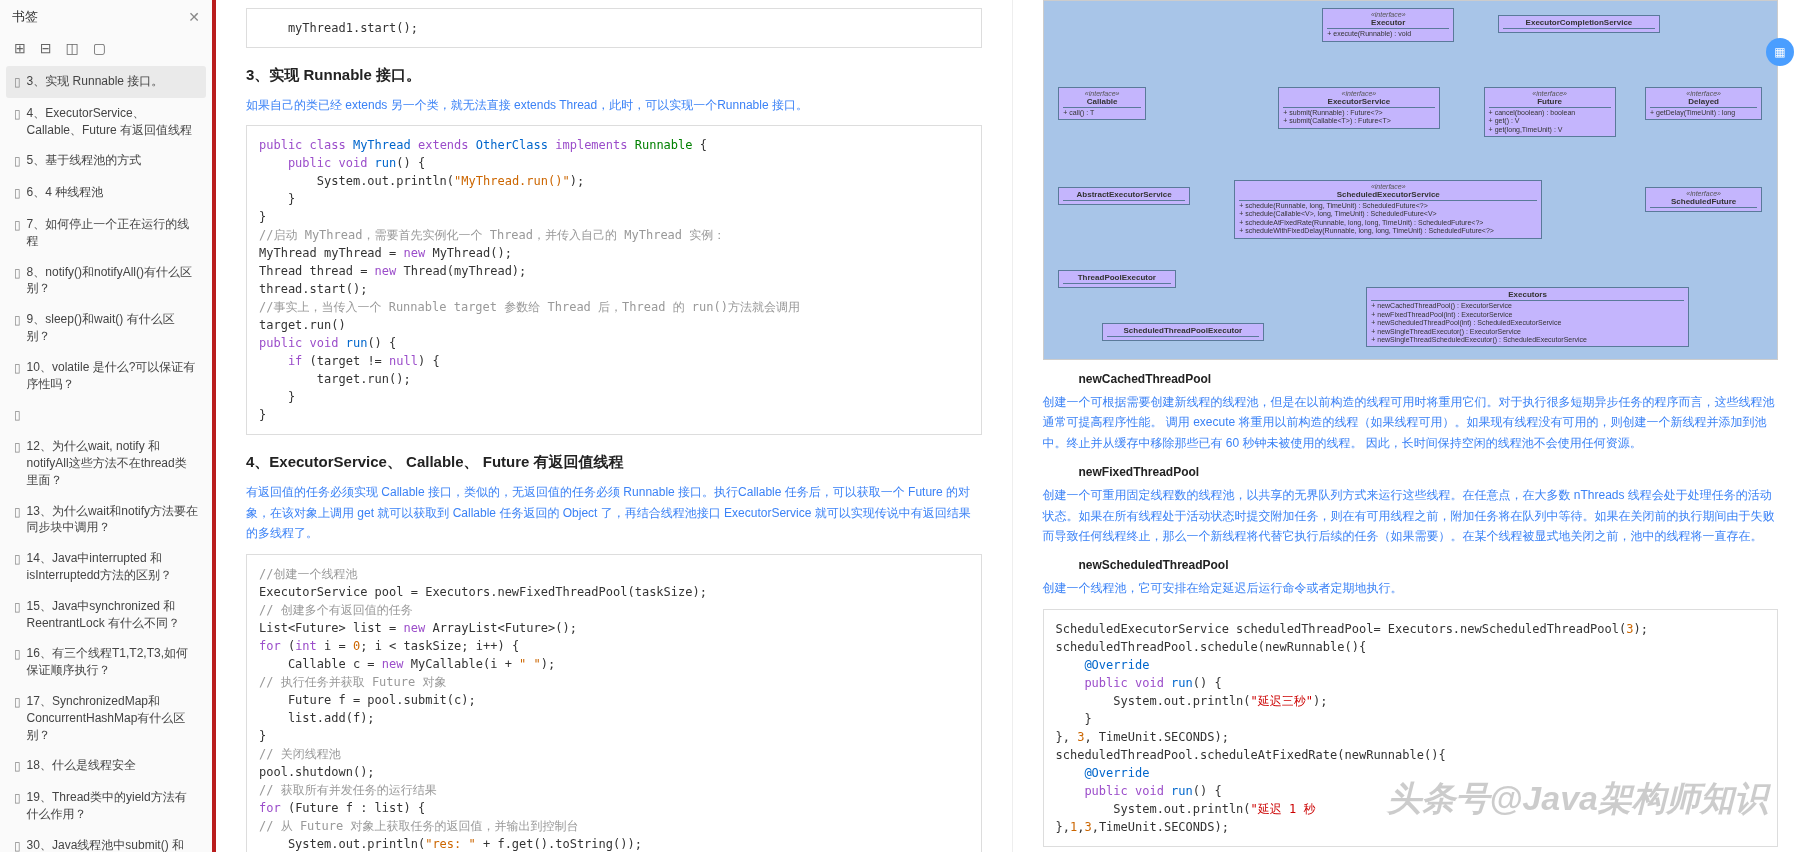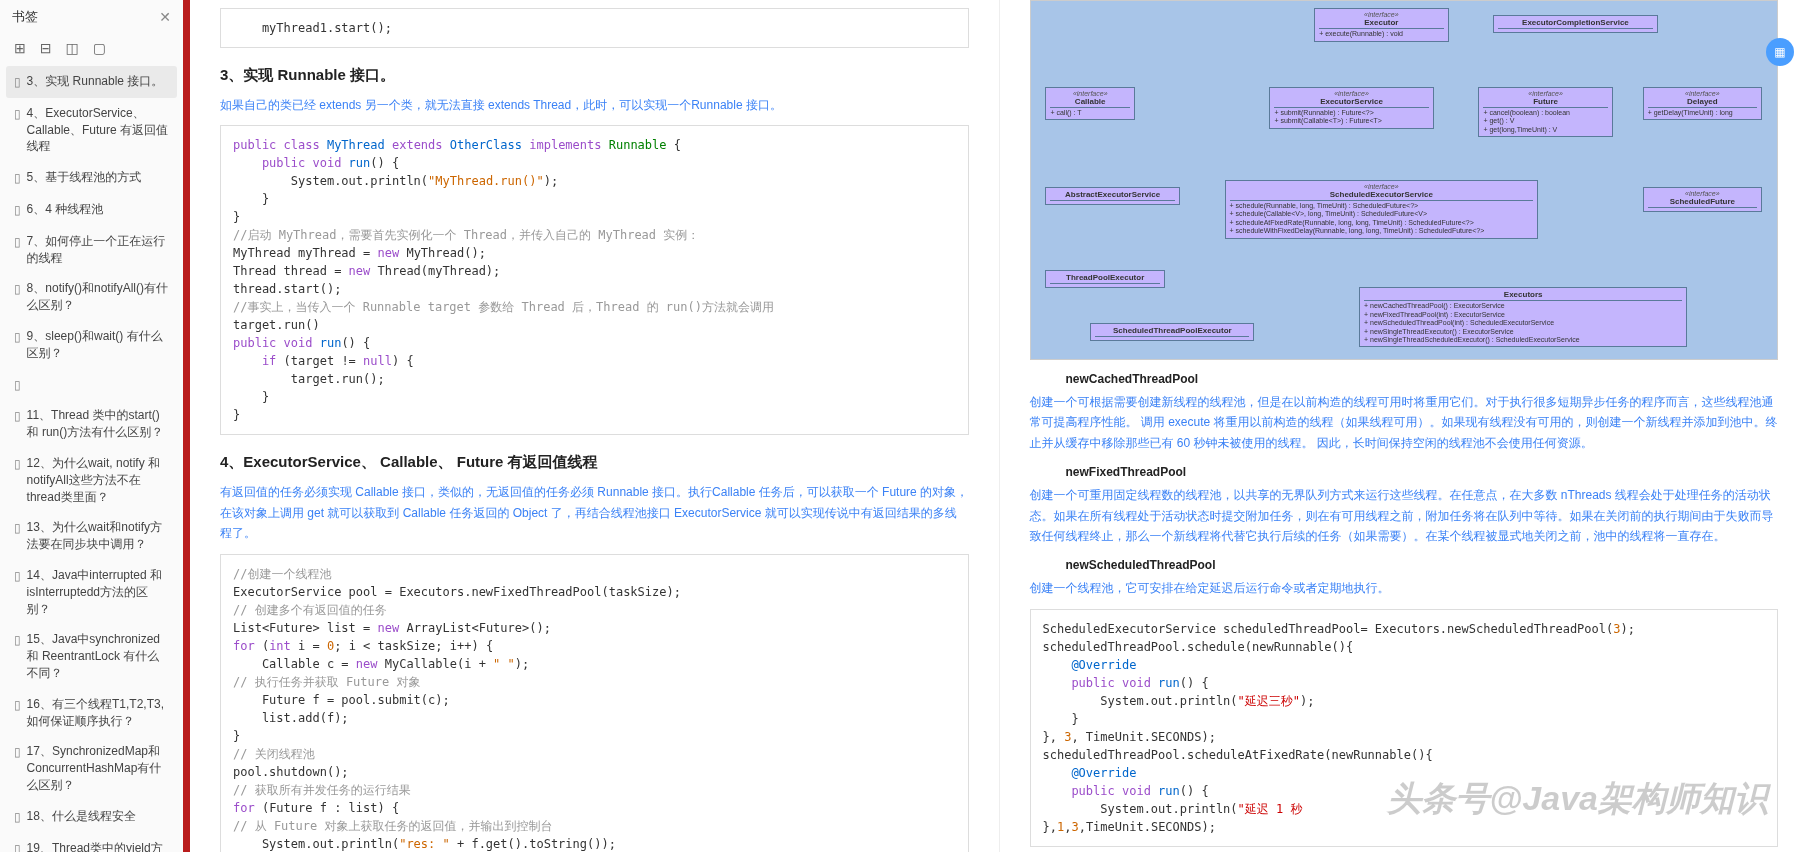--- a/index.html
+++ b/index.html
@@ -1,17 +1,17 @@
 <!DOCTYPE html>
 <html><head>
 <meta charset="utf-8">
 <style>
 * { margin: 0; padding: 0; box-sizing: border-box; }
 body { font-family: "Microsoft YaHei", Arial, sans-serif; font-size: 12px; color: #333; background: #fff; display: flex; height: 852px; width: 1808px; overflow: hidden; }
-.sidebar { width: 190px; border-right: 7px solid #b91c1c; display: flex; flex-direction: column; background: #fafafa; }
+.sidebar { width: 216px; border-right: 4px solid #b91c1c; display: flex; flex-direction: column; background: #fafafa; }
 .sidebar-header { display: flex; justify-content: space-between; align-items: center; padding: 8px 12px; font-size: 13px; color: #333; }
 .sidebar-header .close { cursor: pointer; color: #888; font-size: 14px; }
 .sidebar-toolbar { display: flex; gap: 14px; padding: 6px 14px 10px; color: #666; }
 .sidebar-toolbar span { cursor: pointer; font-size: 14px; }
 .bookmark-list { flex: 1; overflow-y: auto; padding: 0 6px; }
 .bookmark-item { display: flex; align-items: flex-start; gap: 6px; padding: 7px 8px; font-size: 12px; color: #444; cursor: pointer; border-radius: 3px; line-height: 1.4; }
 .bookmark-item.active { background: #eaeaea; }
 .bm-icon { flex-shrink: 0; color: #888; margin-top: 1px; }
 .content { flex: 1; display: flex; overflow: hidden; }
 .col { flex: 1; overflow-y: auto; padding: 0 30px 20px; }
@@ -72,24 +72,24 @@
       <div class="bookmark-item">
         <span class="bm-icon">▯</span>
         <span>8、notify()和notifyAll()有什么区别？</span>
       </div>
       <div class="bookmark-item">
         <span class="bm-icon">▯</span>
         <span>9、sleep()和wait() 有什么区别？</span>
       </div>
       <div class="bookmark-item">
         <span class="bm-icon">▯</span>
-      </div>
-      <div class="bookmark-item">
-        <span class="bm-icon">▯</span>
-        <span>11、Thread 类中的start() 和 run()方法有什么区别？</span>
+        <span>10、volatile 是什么?可以保证有序性吗？</span>
+      </div>
+      <div class="bookmark-item">
+        <span class="bm-icon">▯</span>
       </div>
       <div class="bookmark-item">
         <span class="bm-icon">▯</span>
         <span>12、为什么wait, notify 和 notifyAll这些方法不在thread类里面？</span>
       </div>
       <div class="bookmark-item">
         <span class="bm-icon">▯</span>
         <span>13、为什么wait和notify方法要在同步块中调用？</span>
       </div>
       <div class="bookmark-item">

